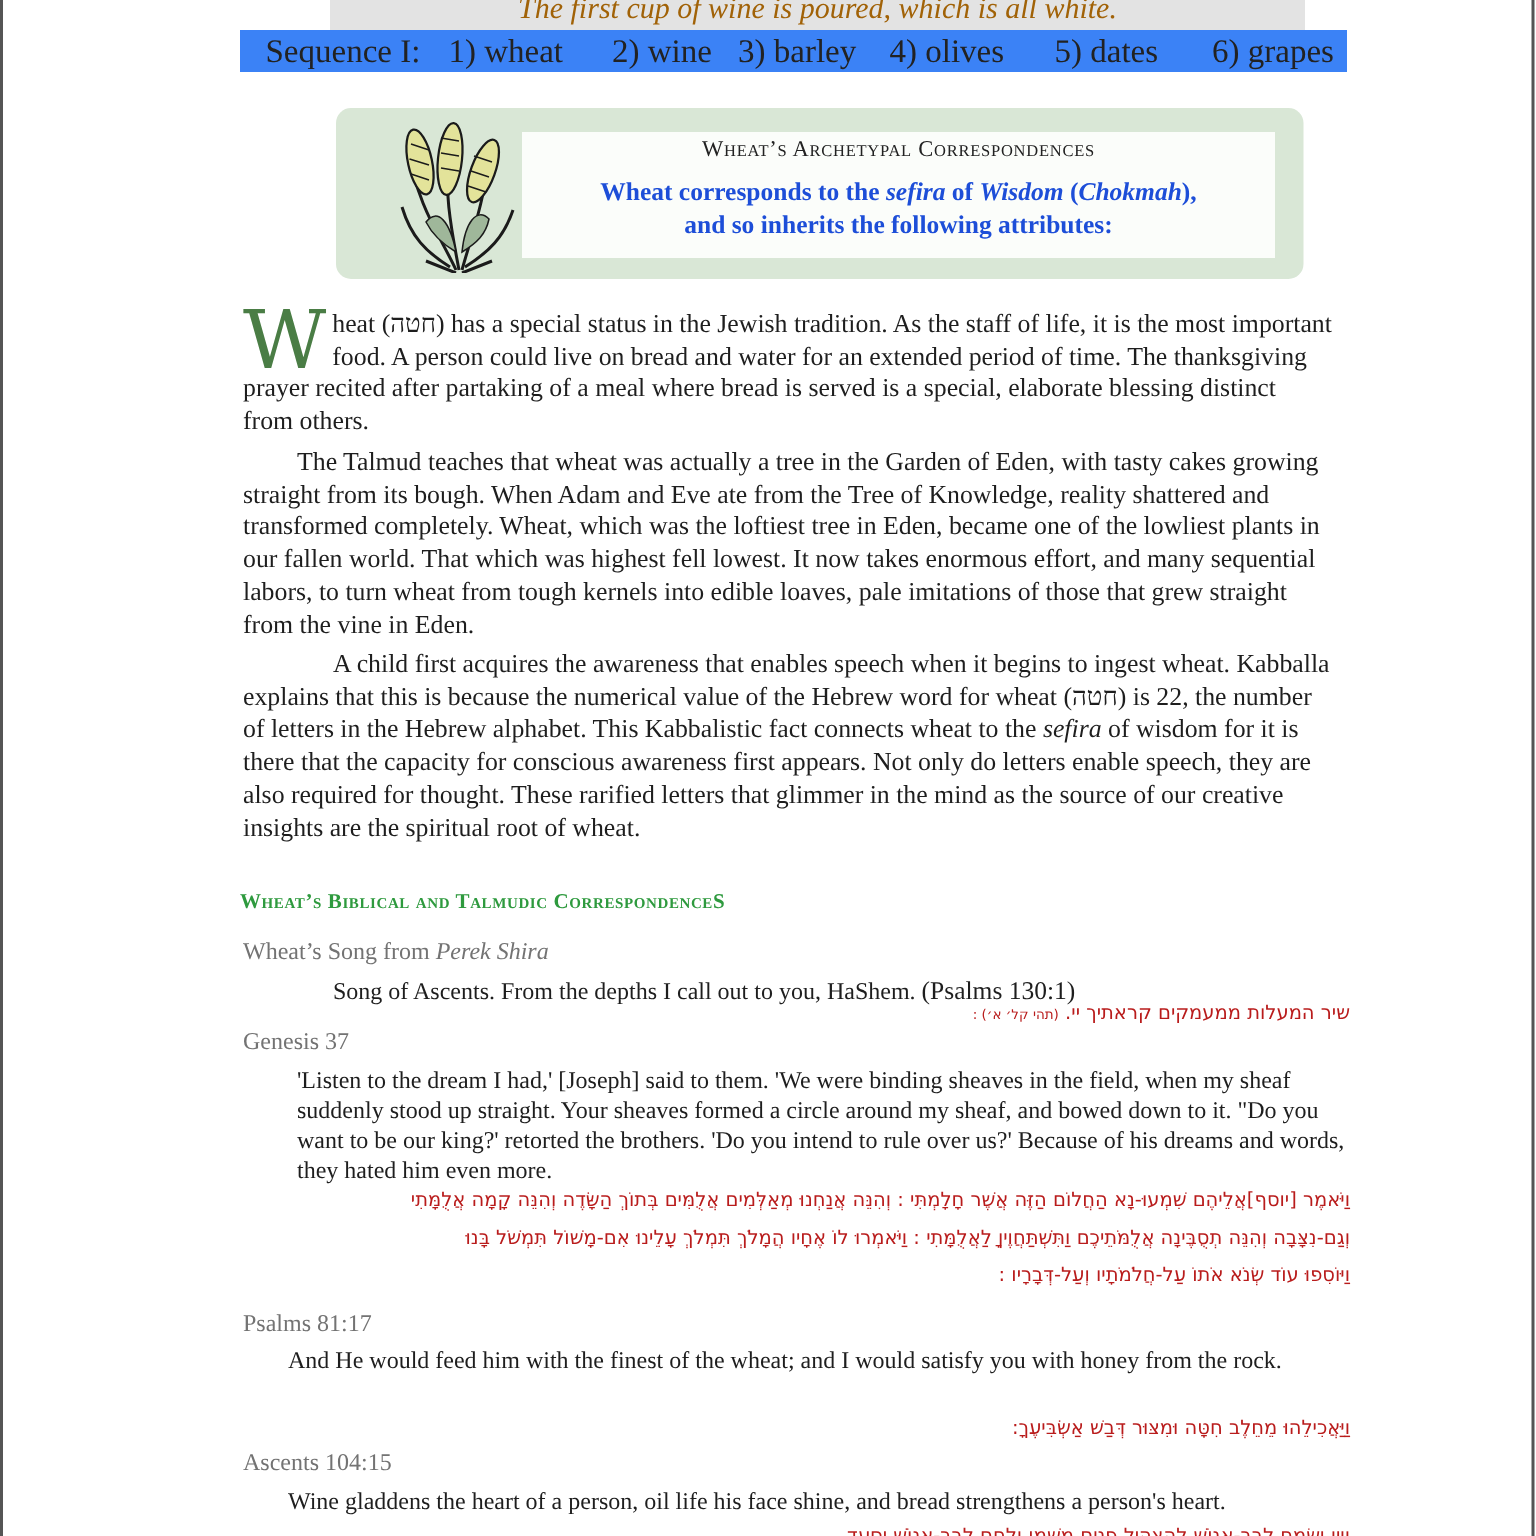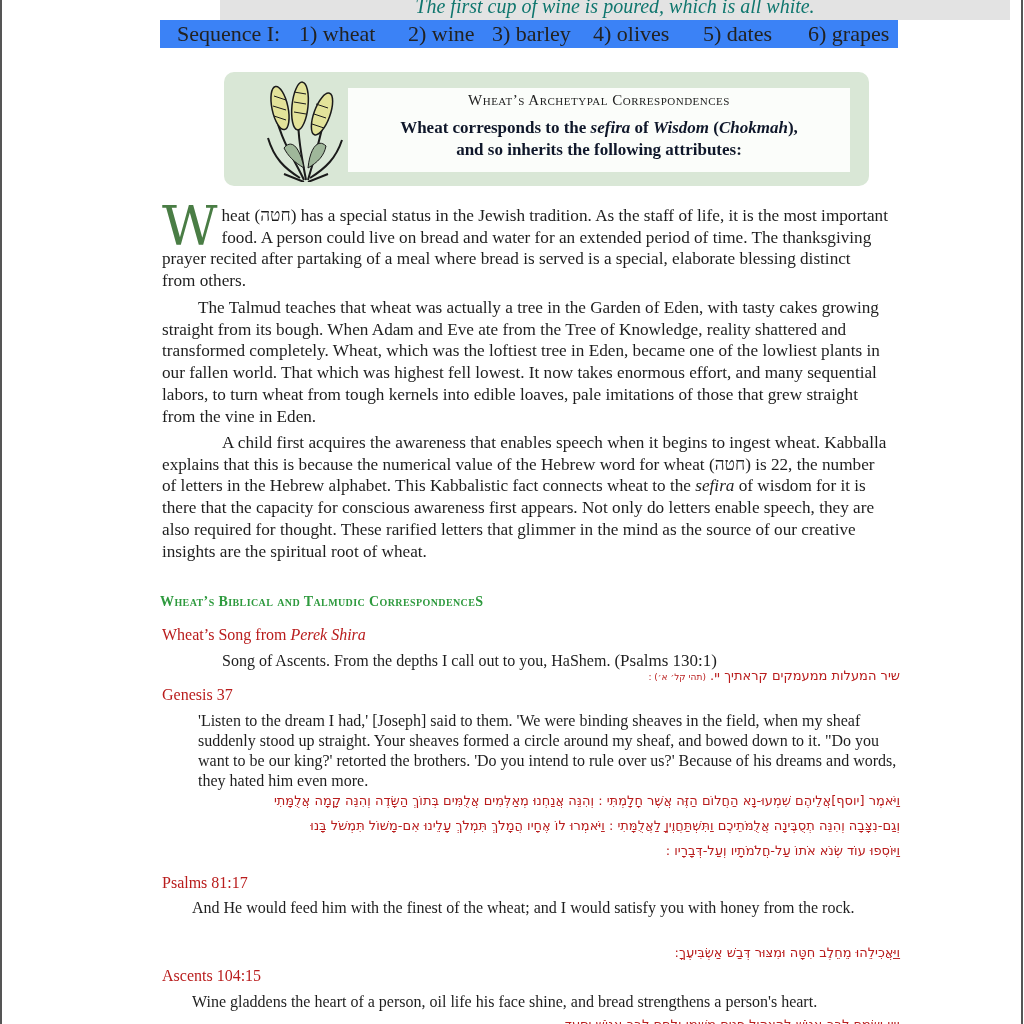--- a/index.html
+++ b/index.html
@@ -6,23 +6,23 @@
     body {
       width: 1024px; height: 1024px; overflow: hidden; background: #ffffff;
       position: relative;
       font-family: "Liberation Serif", "DejaVu Serif", serif;
       color: #1e1e1e;
     }
     .page-border-left { position: absolute; left: 0; top: 0; width: 2px; height: 1024px; background: #555; }
     .page-border-right { position: absolute; right: 1px; top: 0; width: 2px; height: 1024px; background: #555; }
 
     .top-caption {
-      position: absolute; left: 220px; top: 0; width: 790px; height: 20px;
+      position: absolute; left: 220px; top: 0; width: 650px; height: 20px;
       background: #e3e3e3; text-align: center;
-      font-style: italic; font-size: 20px; line-height: 16px; color: #0f766e;
+      font-style: italic; font-size: 20px; line-height: 16px; color: #a16207;
       overflow: hidden;
     }
     .top-caption span { position: relative; top: -2px; }
     .sequence-bar {
       position: absolute; left: 160px; top: 20px; width: 738px; height: 28px;
       background: #3b82f6; font-size: 22px; line-height: 28px; color: #222;
       white-space: nowrap; overflow: hidden;
     }
     .sequence-bar .lbl { position: absolute; left: 17px; }
     .sequence-bar .item { position: absolute; }
@@ -35,40 +35,40 @@
       position: absolute; left: 348px; top: 88px; width: 502px; height: 84px;
       background: #fbfdfa;
     }
     .wheat-illus { position: absolute; left: 264px; top: 78px; width: 82px; height: 104px; }
     .panel-title {
       position: absolute; left: 348px; top: 92px; width: 502px; text-align: center;
       font-size: 15px; letter-spacing: 0.5px; color: #222; font-variant: small-caps;
     }
     .panel-line {
       position: absolute; left: 348px; width: 502px; text-align: center;
-      font-size: 17px; font-weight: bold; color: #0f172a;
+      font-size: 17px; font-weight: bold; color: #1d4ed8;
     }
     .panel-line i { font-weight: bold; }
 
     .body-text {
       position: absolute; left: 162px; width: 726px;
       font-size: 17.2px; line-height: 21.7px; color: #1e1e1e;
     }
     .drop-cap {
       float: left; font-size: 54px; line-height: 40px; color: #4a7d45;
       margin: 2px 4px 0 0; font-family: "DejaVu Serif", serif;
     }
     .indent { display: inline-block; width: 36px; }
     .indent2 { display: inline-block; width: 60px; }
 
     .section-heading {
       position: absolute; left: 160px; top: 594px; width: 740px; text-align: left;
       font-size: 14px; font-weight: bold; color: #2e9a3e; font-variant: small-caps; letter-spacing: 0.4px;
     }
-    .src-label { position: absolute; left: 162px; font-size: 16px; color: #b91c1c; }
+    .src-label { position: absolute; left: 162px; font-size: 16px; color: #737373; }
     .quote { position: absolute; font-size: 16px; line-height: 20px; color: #1e1e1e; }
     .ref-small { font-size: 17px; }
     .hebrew {
       position: absolute; right: 124px; direction: rtl; text-align: right;
       font-family: "DejaVu Sans", sans-serif; font-size: 13px; color: #b91c1c; white-space: nowrap;
     }
     .hebrew-small { font-size: 9px; }
     .clip-bottom { position: absolute; left: 0; top: 1016px; width: 1024px; height: 8px; overflow: hidden; }
   </style>
 </head>

